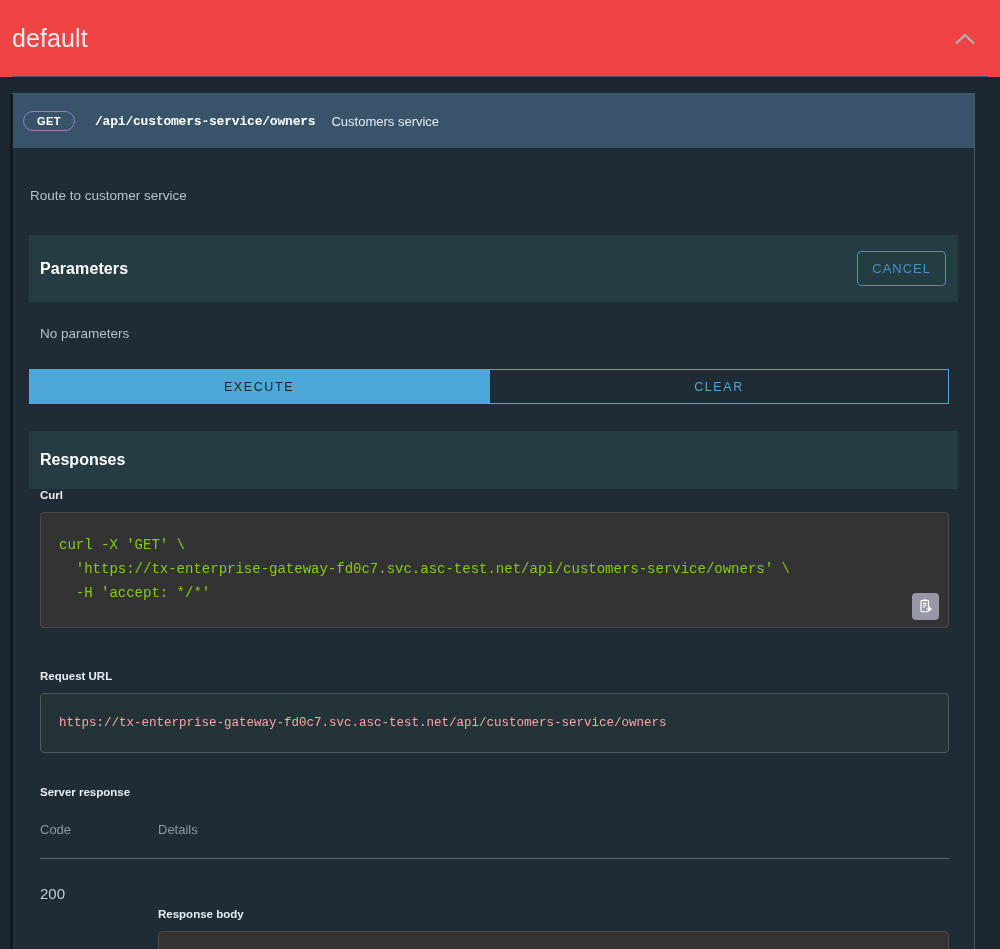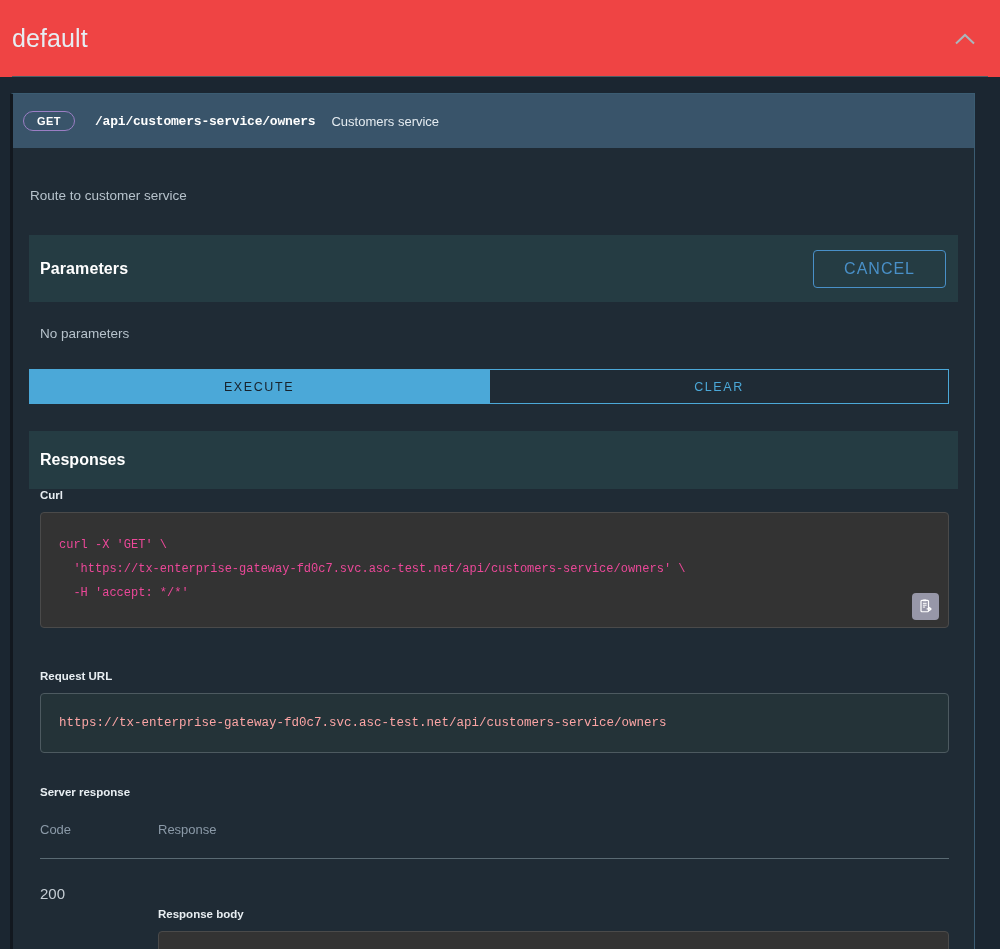--- a/index.html
+++ b/index.html
@@ -125,24 +125,24 @@
     font-size: 16px;
     font-weight: 700;
     color: #ffffff;
     letter-spacing: 0.1px;
   }
   .btn-cancel {
     background: transparent;
     border: 1px solid #4990c8;
     border-radius: 4px;
     color: #4990c8;
-    font-size: 16px;
+    font-size: 13px;
     letter-spacing: 1px;
     font-family: "Liberation Sans", sans-serif;
-    padding: 9px 30px;
+    padding: 9px 14px;
     cursor: pointer;
   }
 
   .no-params {
     font-size: 13.5px;
     color: #b6c2cb;
     padding: 24px 0 0 27px;
   }
 
   .btn-row {
@@ -200,23 +200,23 @@
     position: relative;
     margin: 11px 25px 0 27px;
     background: #333333;
     border: 1px solid #4a4a4a;
     border-radius: 4px;
     padding: 20px 14px 22px 18px;
     min-height: 98px;
   }
   .curl-box pre {
     font-family: "Liberation Mono", monospace;
-    font-size: 12px;
+    font-size: 14px;
     line-height: 24px;
-    color: #ec4899;
+    color: #84cc16;
     white-space: pre;
   }
   .copy-btn {
     position: absolute;
     right: 9px;
     bottom: 7px;
     width: 27px;
     height: 27px;
     background: #9797a8;
     border: none;
@@ -345,21 +345,21 @@
 
       <div class="url-box">
         <pre>https://tx-enterprise-gateway-fd0c7.svc.asc-test.net/api/customers-service/owners</pre>
       </div>
 
       <div class="sub-label srvres">Server response</div>
 
       <div class="resp-table">
         <div class="resp-head">
           <span class="col-code">Code</span>
-          <span class="col-details">Response</span>
+          <span class="col-details">Details</span>
         </div>
         <div class="resp-row">
           <div class="col-code">200</div>
           <div class="col-details">
             <div class="resp-body-label">Response body</div>
             <div class="resp-body-box"></div>
           </div>
         </div>
       </div>
 

